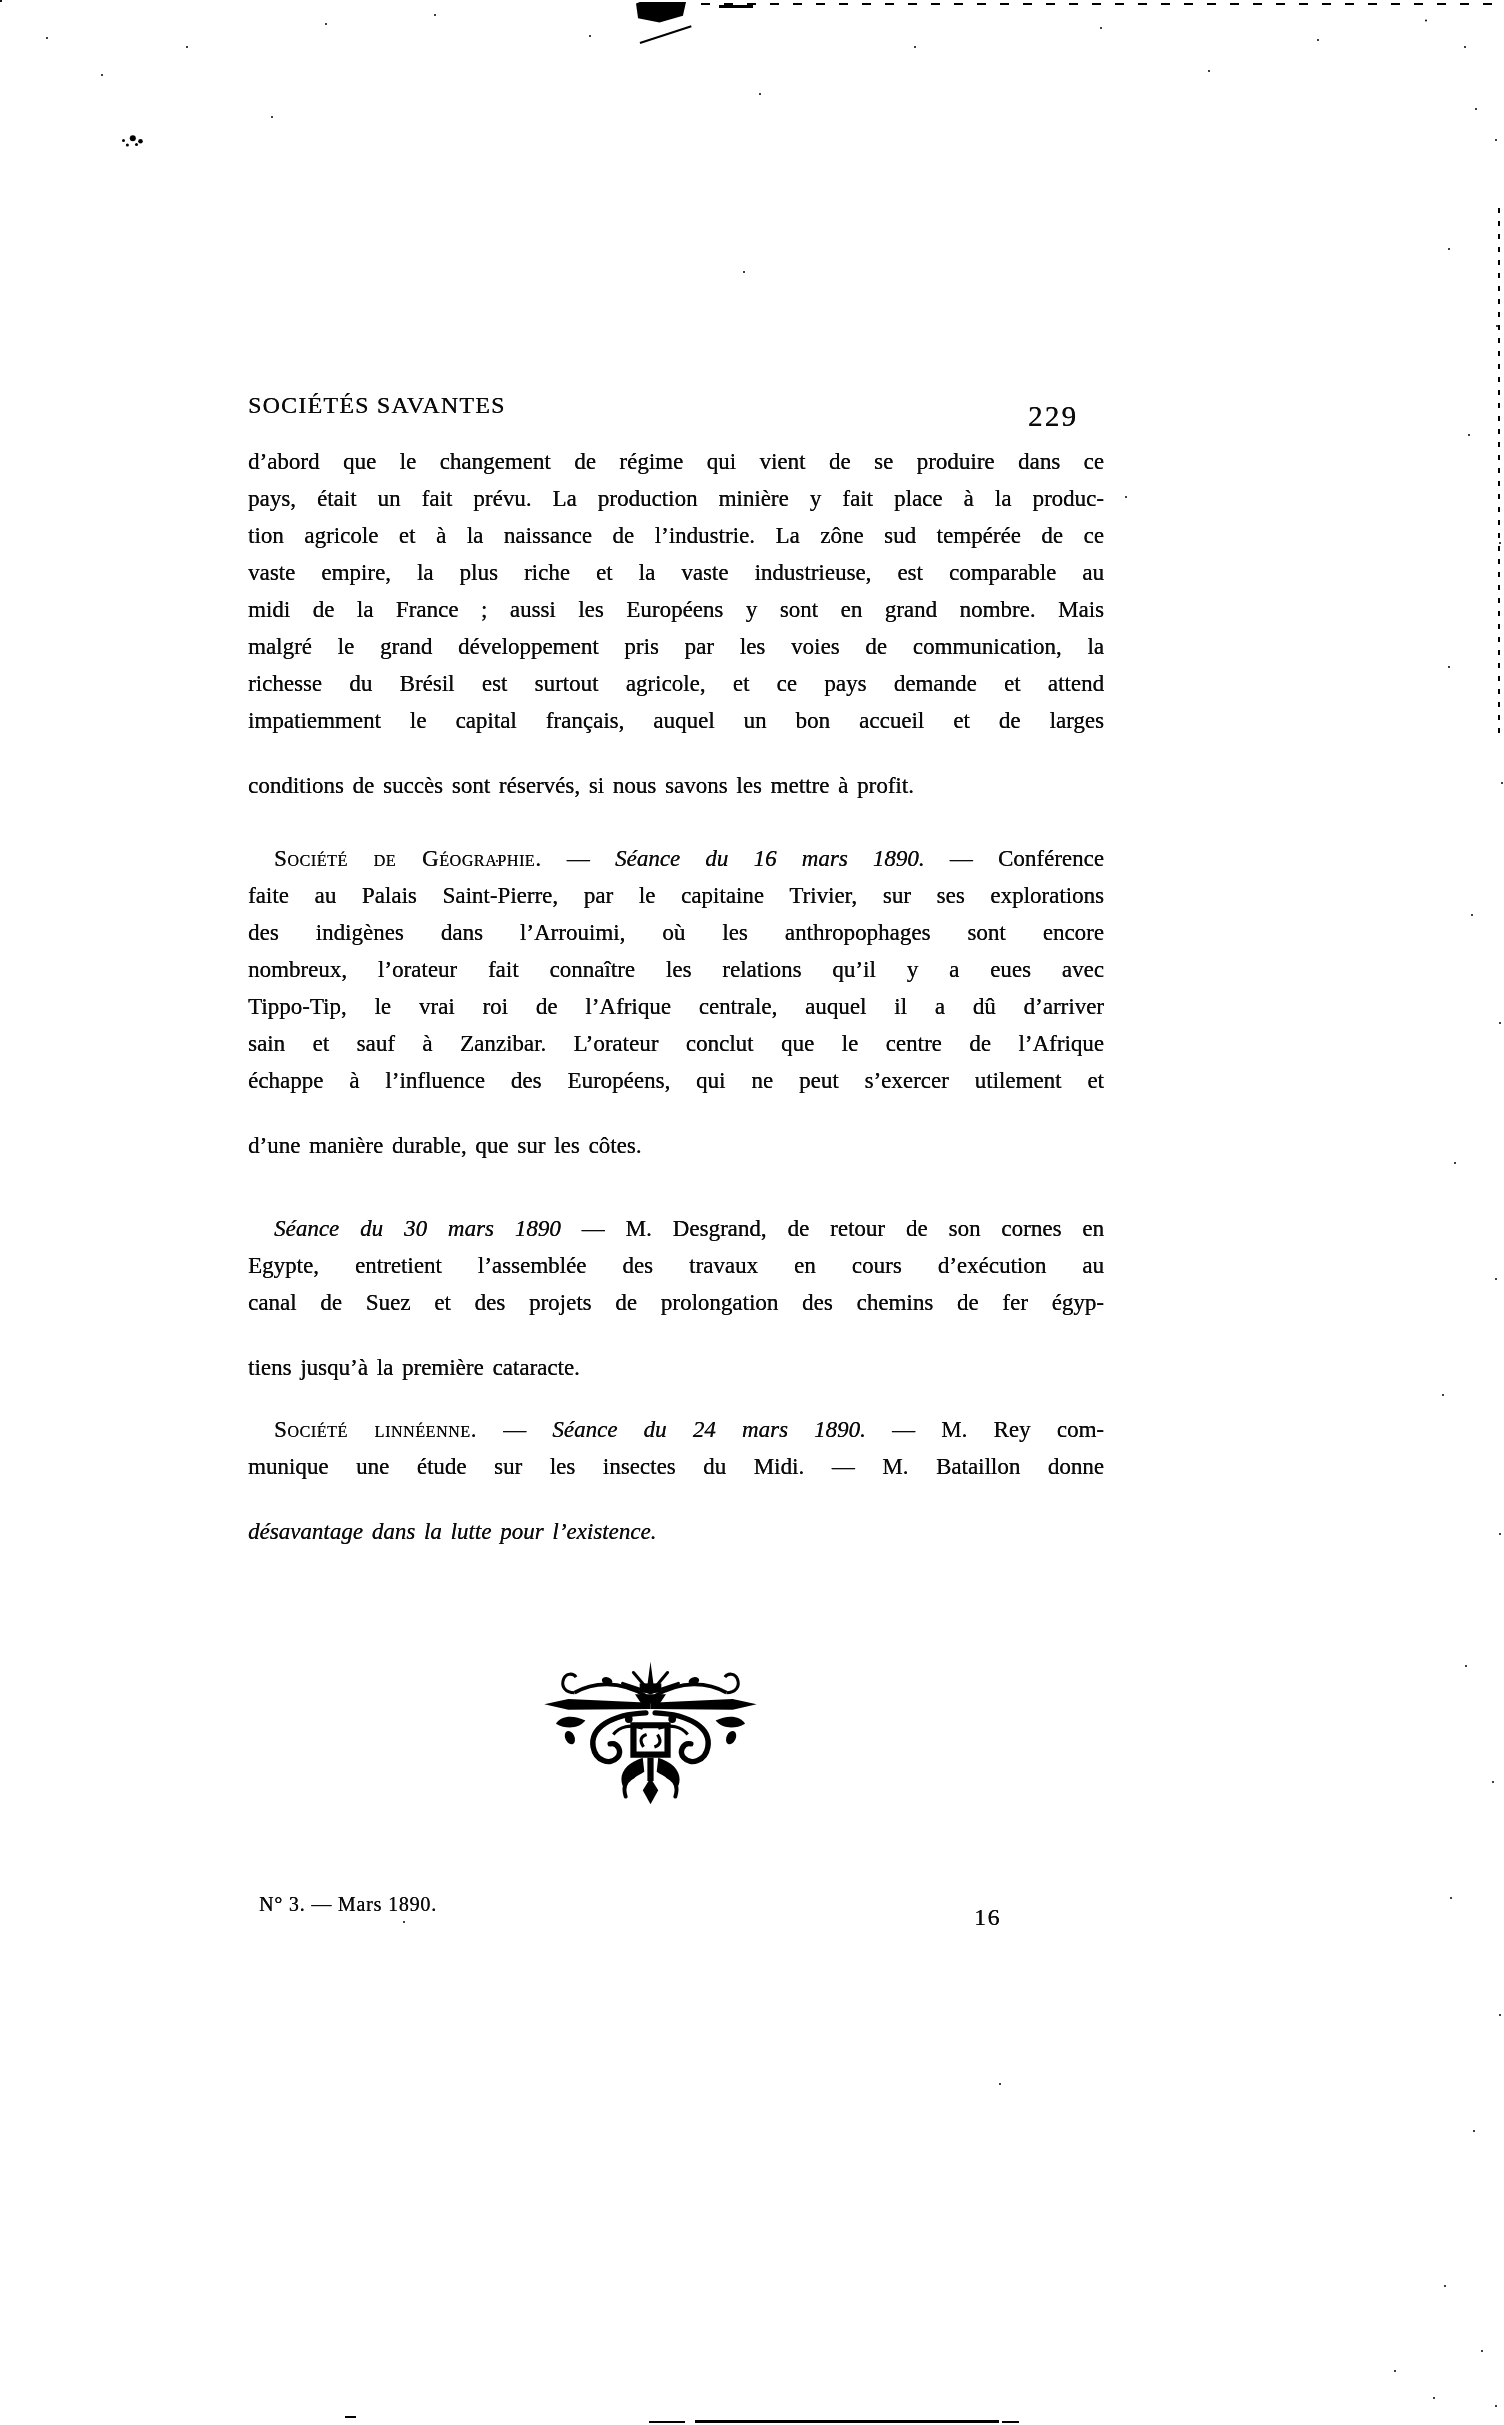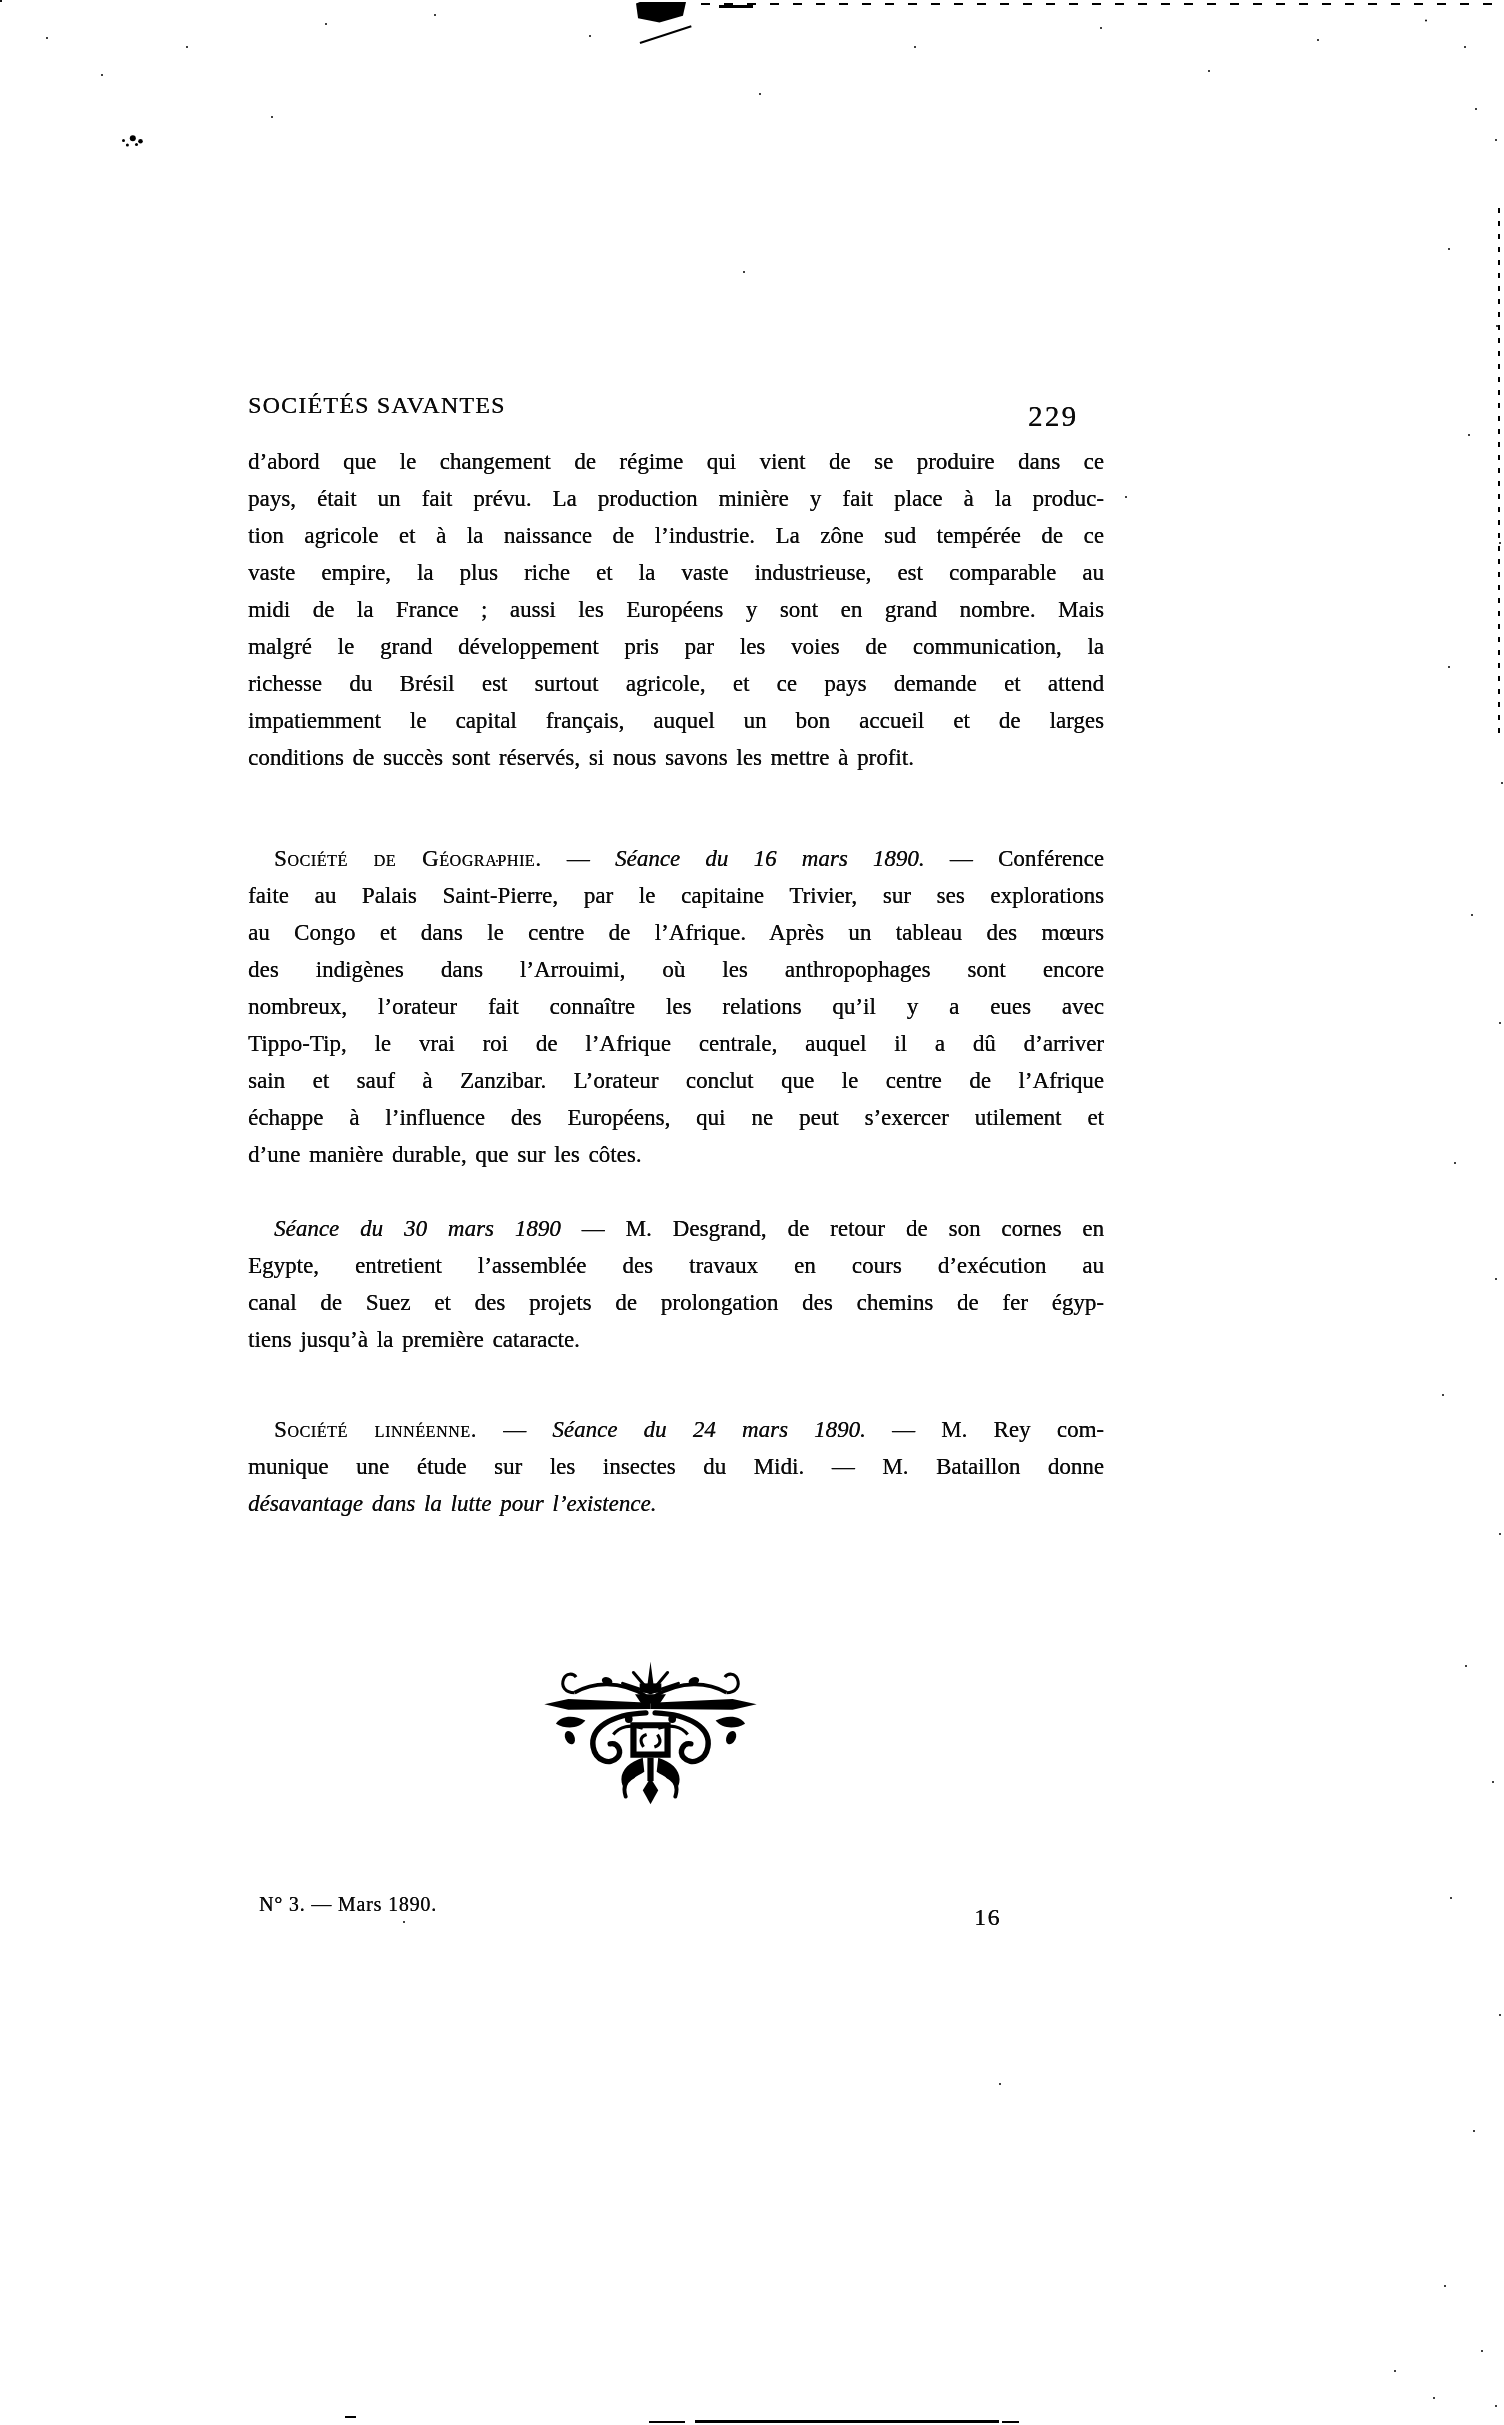--- a/index.html
+++ b/index.html
@@ -12,21 +12,21 @@
     position:absolute;left:248px;top:392px;width:856px;text-align:left;
     font-size:24px;letter-spacing:1.2px;text-shadow:0.2px 0 0 currentColor;
   }
   .folio{
     position:absolute;left:1028px;top:400px;font-size:29px;letter-spacing:2.3px;
     text-shadow:0.2px 0 0 currentColor;
   }
   
   .para{position:absolute;left:248px;width:856px;font-size:23px;word-spacing:.13em;text-shadow:0.2px 0 0 currentColor;}
   .para .line{height:37px;line-height:37px;text-align:justify;text-align-last:justify;white-space:normal;}
-  .para .line.last{text-align-last:left;}
+  .para .line.last{text-align-last:left;margin-top:28px;}
   .para .line.indent{text-indent:26px;}
   .run-n{font-style:normal;}
   .run-i{font-style:italic;}
   .run-sc{font-variant:small-caps;letter-spacing:0.6px;}
   .p1{top:443px;}
   .p2{top:840px;}
   .p3{top:1210px;}
   .p4{top:1411px;}
   
   .ornament{position:absolute;left:542px;top:1660px;width:217px;height:146px;}
@@ -96,21 +96,20 @@
       <div class="line"><span class="run-n">vaste empire, la plus riche et la vaste industrieuse, est comparable au</span></div>
       <div class="line"><span class="run-n">midi de la France ; aussi les Européens y sont en grand nombre. Mais</span></div>
       <div class="line"><span class="run-n">malgré le grand développement pris par les voies de communication, la</span></div>
       <div class="line"><span class="run-n">richesse du Brésil est surtout agricole, et ce pays demande et attend</span></div>
       <div class="line"><span class="run-n">impatiemment le capital français, auquel un bon accueil et de larges</span></div>
       <div class="line last"><span class="run-n">conditions de succès sont réservés, si nous savons les mettre à profit.</span></div>
     </section>
   <section class="para p2">
       <div class="line indent"><span class="run-sc">Société de Géographie.</span><span class="run-n"> — </span><span class="run-i">Séance du 16 mars 1890.</span><span class="run-n"> — Conférence</span></div>
       <div class="line"><span class="run-n">faite au Palais Saint-Pierre, par le capitaine Trivier, sur ses explorations</span></div>
-      <div class="line"><span class="run-n">au Congo et dans le centre de l’Afrique. Après un tableau des mœurs</span></div>
       <div class="line"><span class="run-n">des indigènes dans l’Arrouimi, où les anthropophages sont encore</span></div>
       <div class="line"><span class="run-n">nombreux, l’orateur fait connaître les relations qu’il y a eues avec</span></div>
       <div class="line"><span class="run-n">Tippo-Tip, le vrai roi de l’Afrique centrale, auquel il a dû d’arriver</span></div>
       <div class="line"><span class="run-n">sain et sauf à Zanzibar. L’orateur conclut que le centre de l’Afrique</span></div>
       <div class="line"><span class="run-n">échappe à l’influence des Européens, qui ne peut s’exercer utilement et</span></div>
       <div class="line last"><span class="run-n">d’une manière durable, que sur les côtes.</span></div>
     </section>
   <section class="para p3">
       <div class="line indent"><span class="run-i">Séance du 30 mars 1890 </span><span class="run-n">— M. Desgrand, de retour de son cornes en</span></div>
       <div class="line"><span class="run-n">Egypte, entretient l’assemblée des travaux en cours d’exécution au</span></div>

